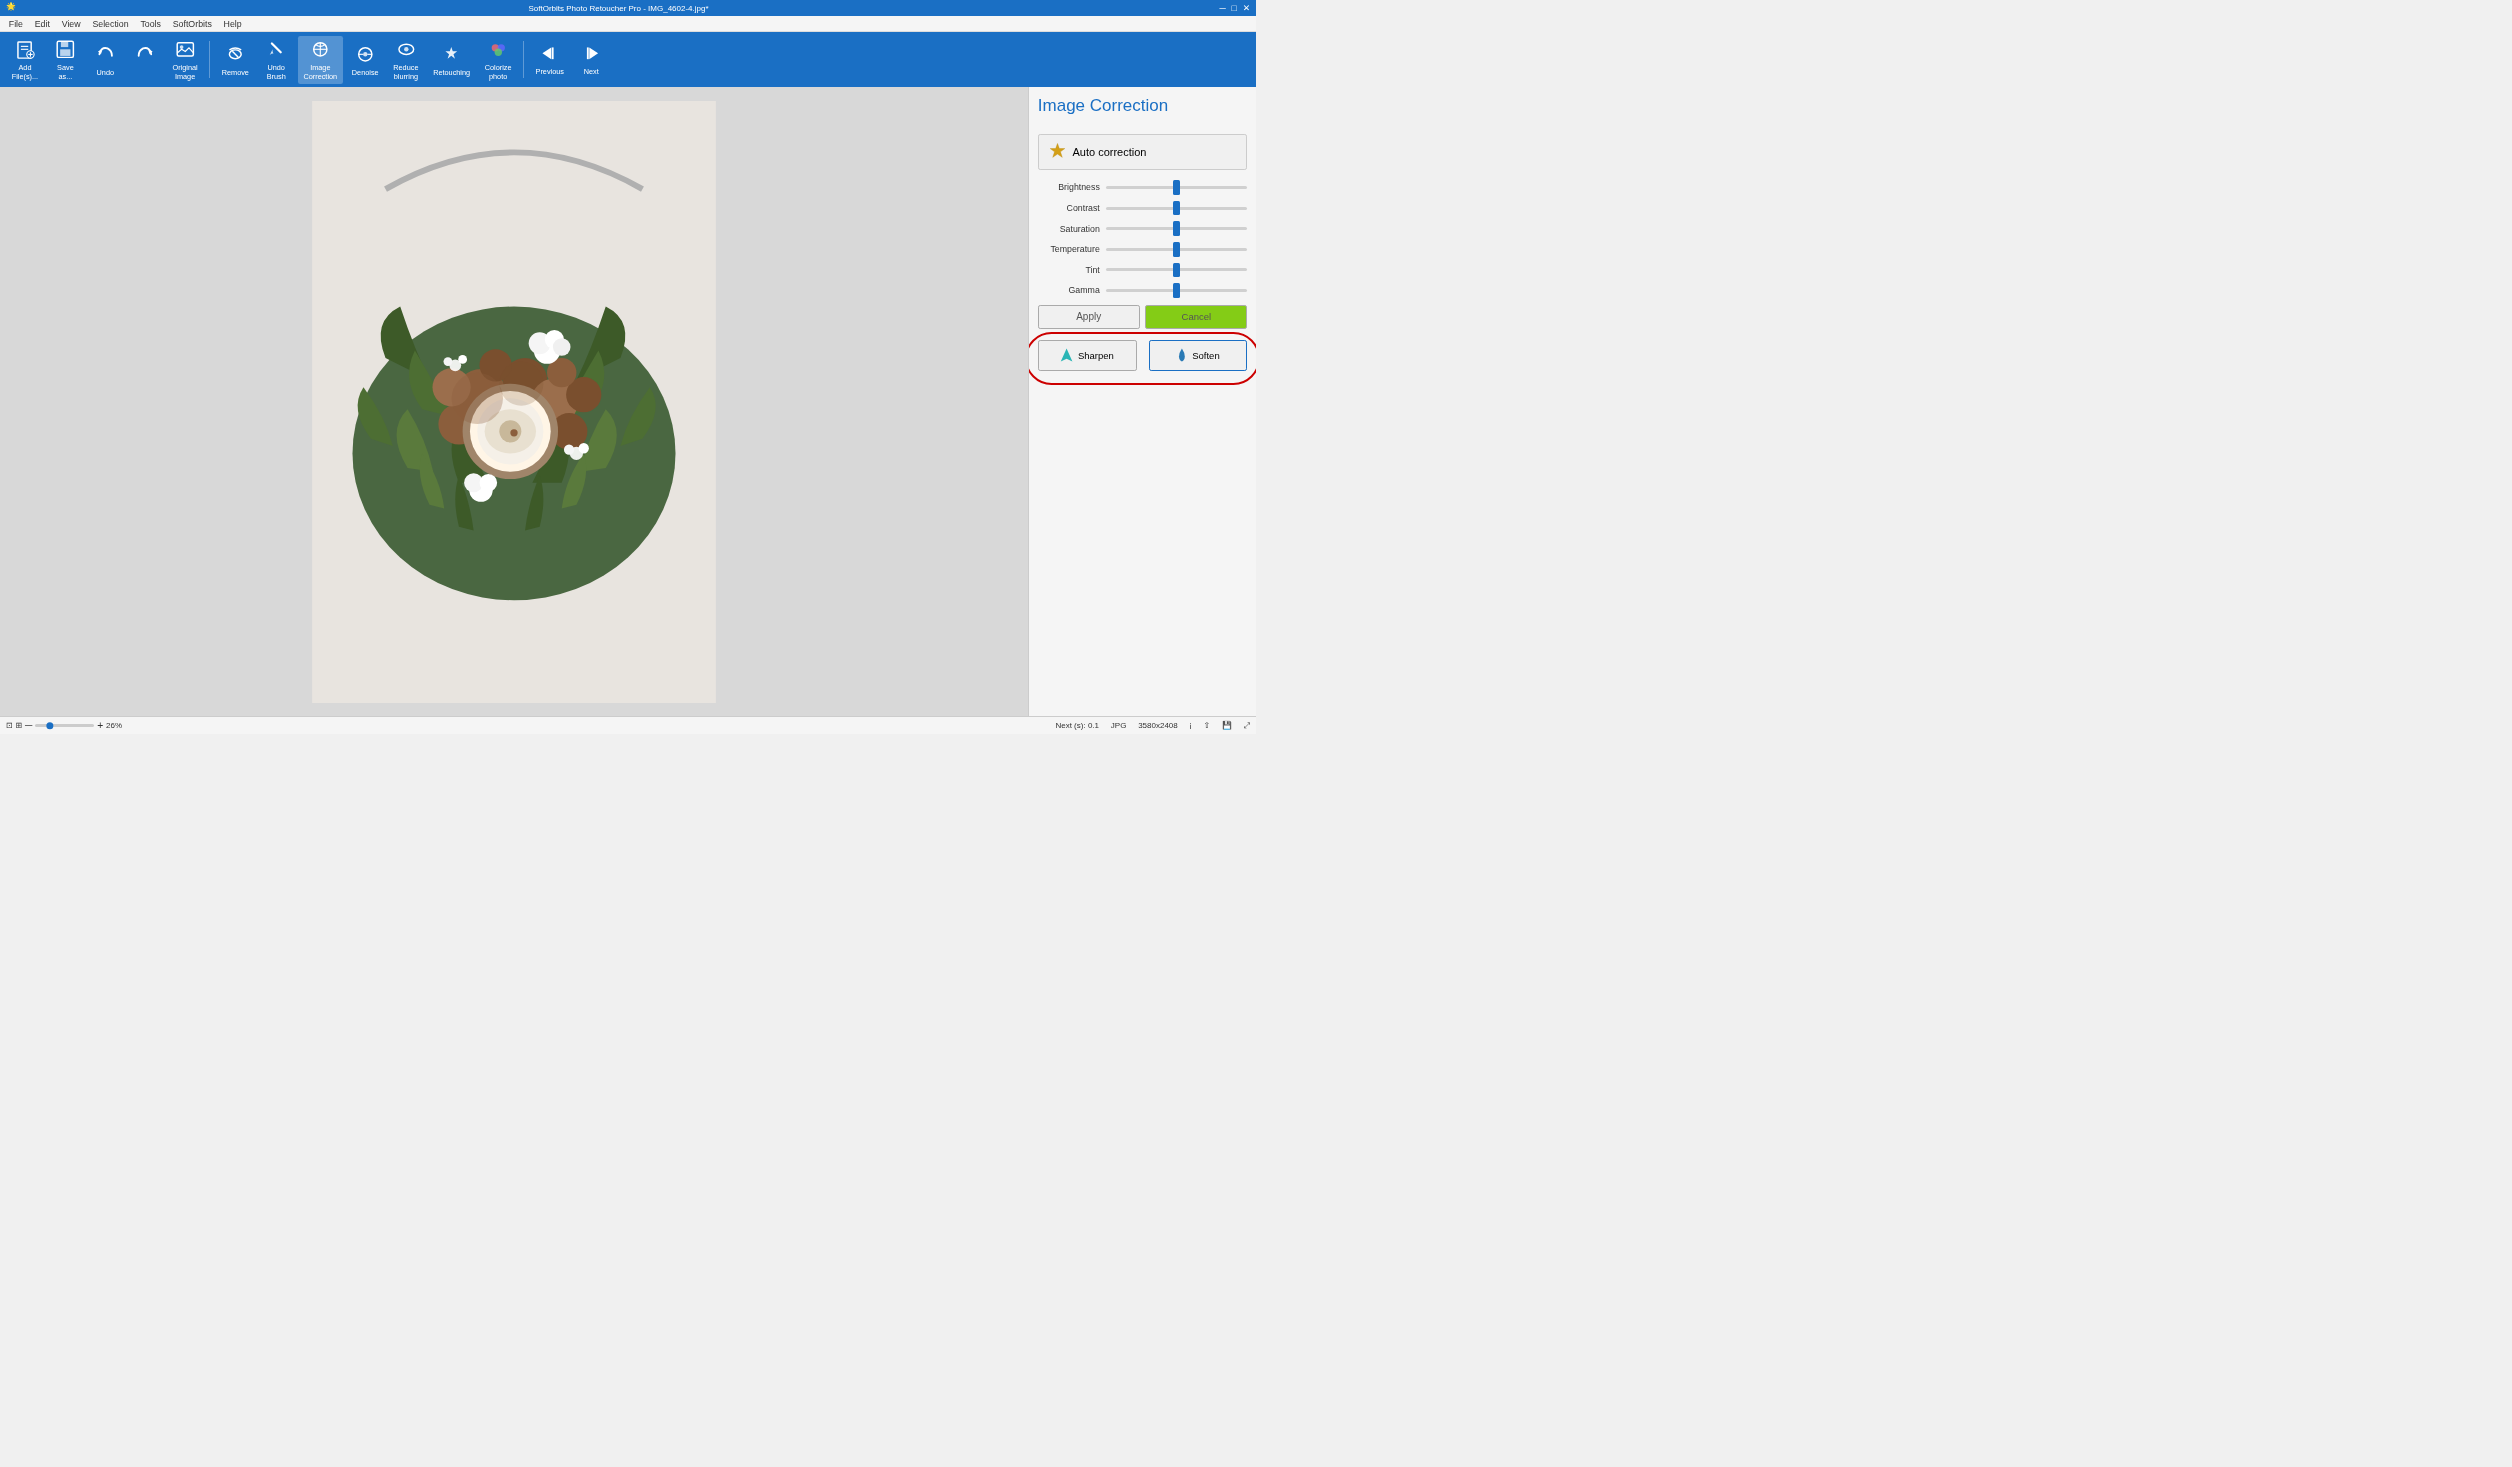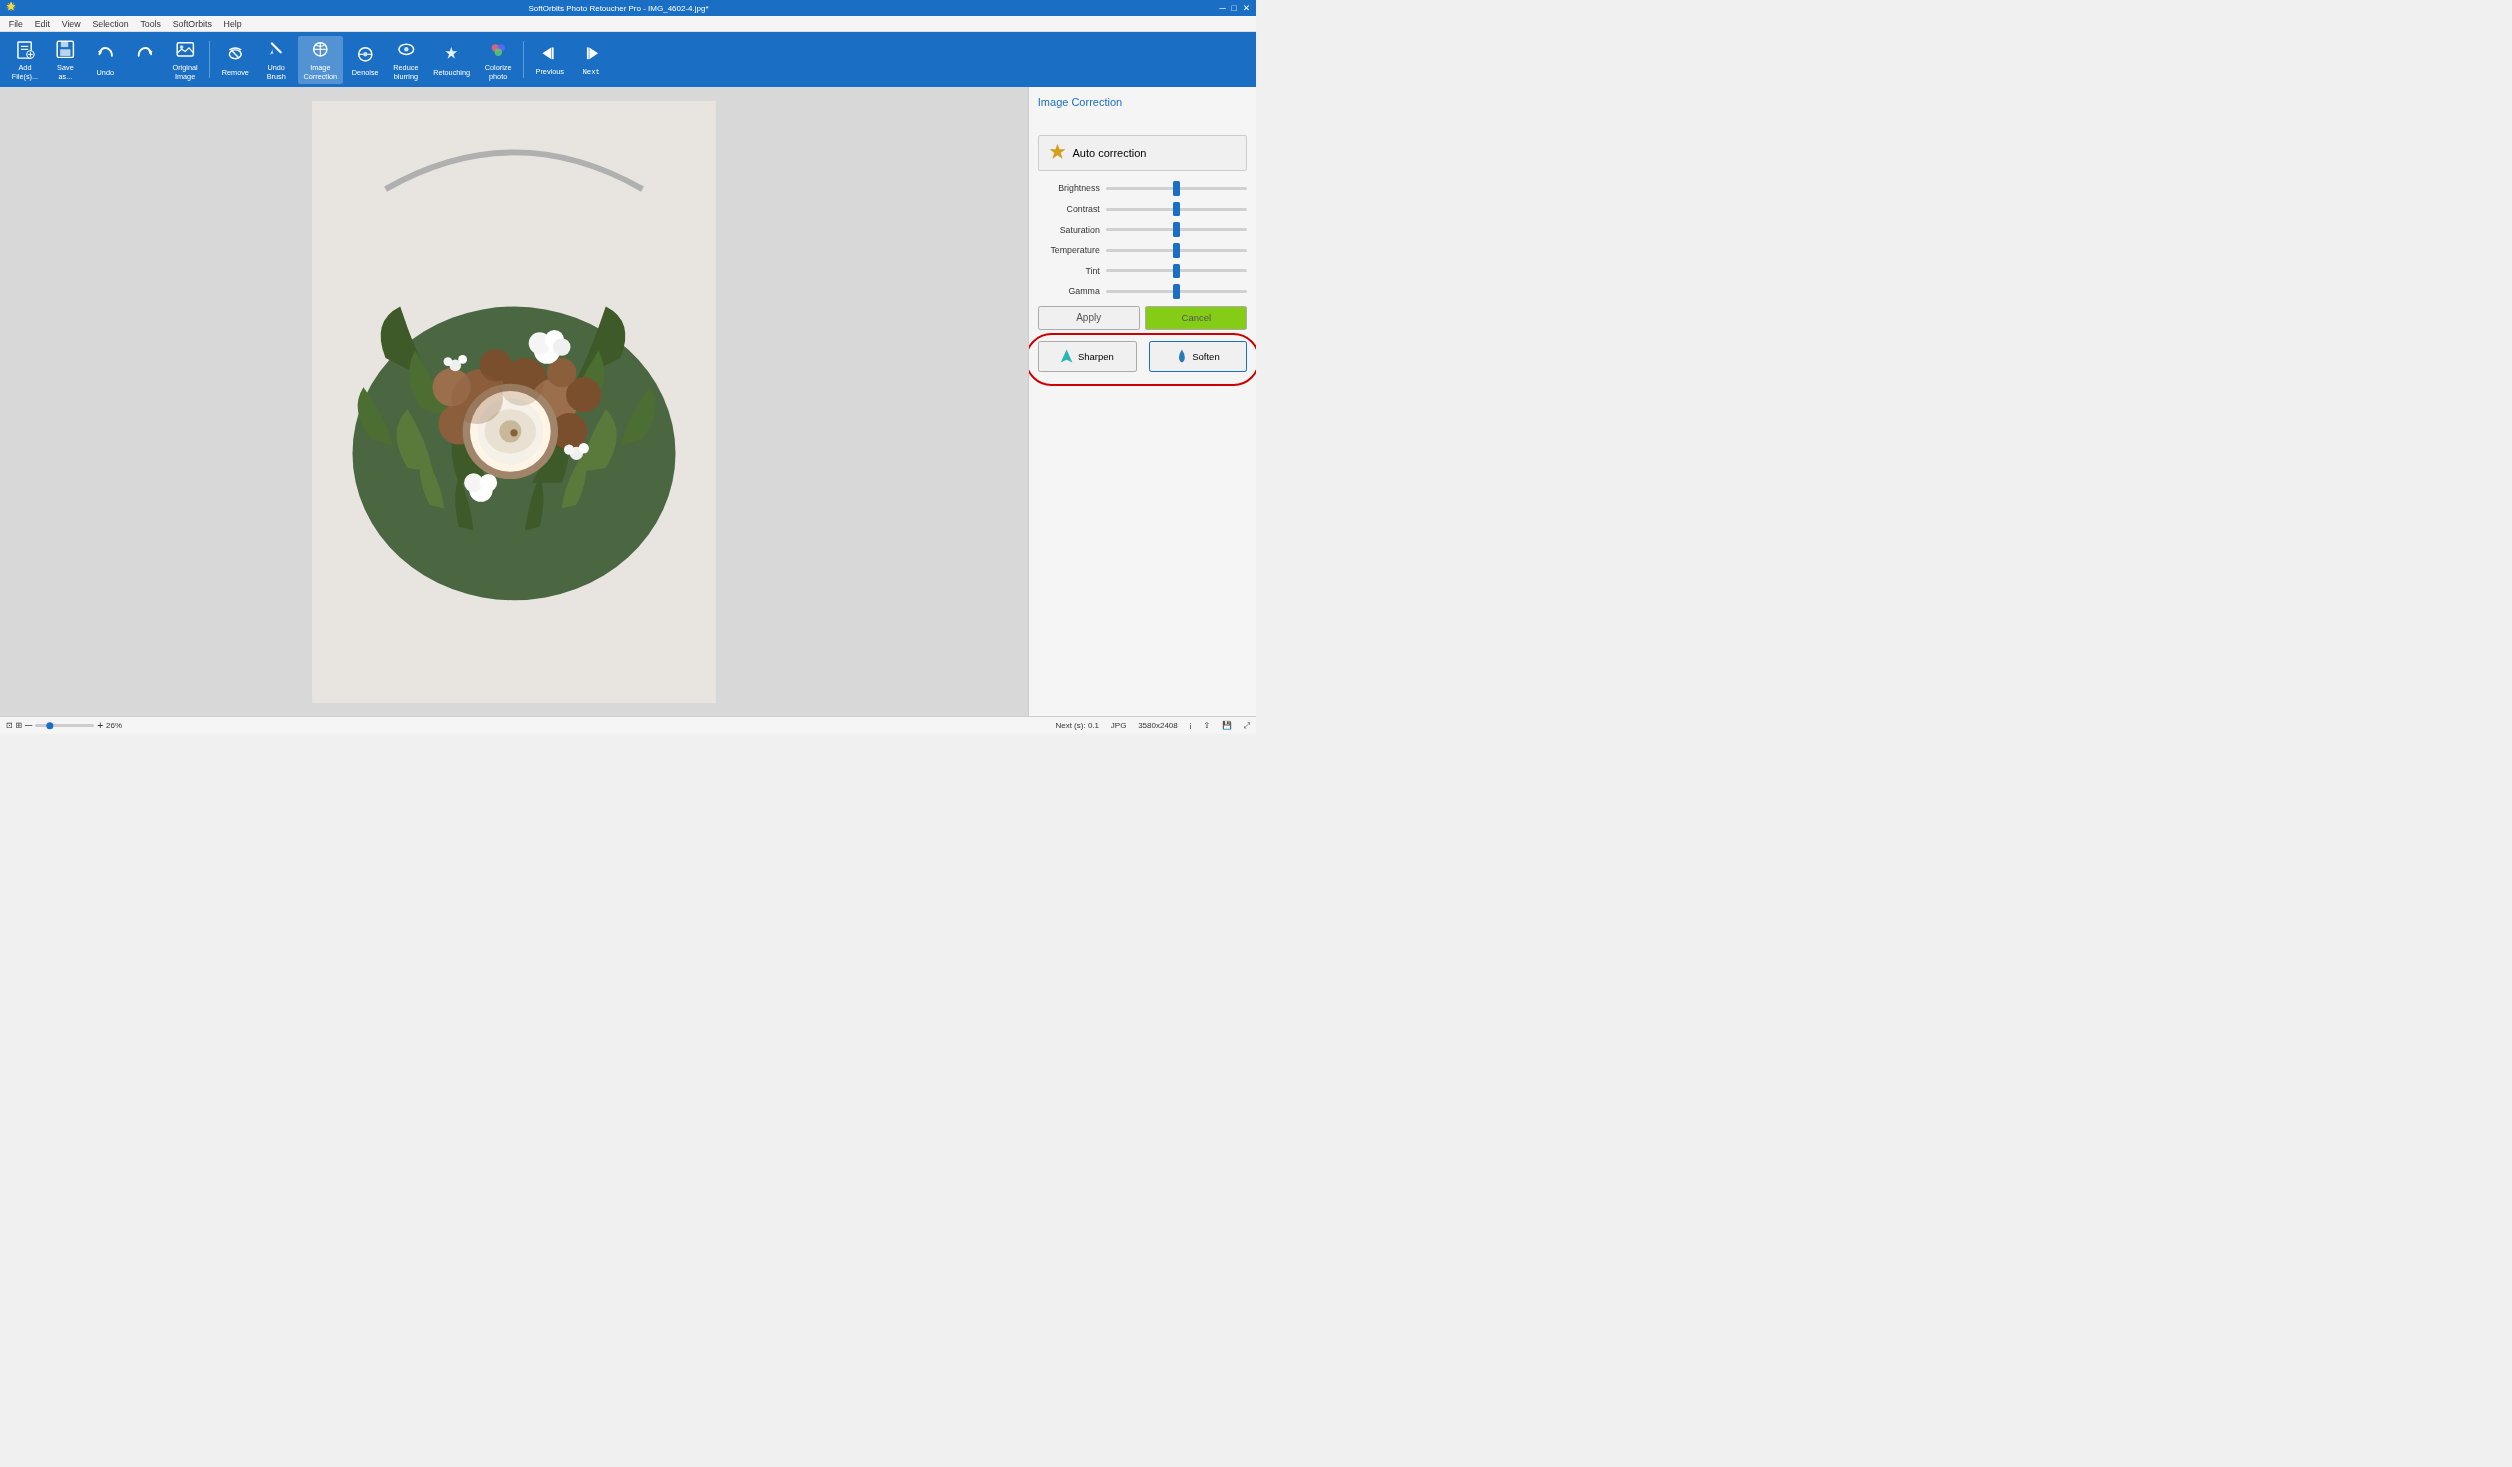--- a/index.html
+++ b/index.html
@@ -92,23 +92,23 @@
     
     #right-panel {
       width: 228px;
       background: #f5f5f5;
       border-left: 0.7px solid #ccc;
       padding: 8.8px;
       overflow-y: auto;
     }
     .panel-title {
       color: #1a6fc4;
-      font-size: 11px;
+      font-size: 17px;
       font-weight: 400;
-      margin-bottom: 27px;
+      margin-bottom: 18px;
     }
 
     
     .auto-correction-btn {
       width: 100%;
       height: 36px;
       background: #f0f0f0;
       border: 0.7px solid #ccc;
       border-radius: 2.2px;
       display: flex;
@@ -417,21 +417,21 @@
   <div class="toolbar-btn" style="flex-direction: column; align-items: center;">
     <div>
       <svg width="23.5" height="20.6" viewBox="0 0 32 28">
           <polygon points="18,6 6,14 18,22" fill="white"></polygon>
           <line x1="20" y1="6" x2="20" y2="22" stroke="white" stroke-width="2.5"></line>
         </svg>
     </div>
     <span>Previous</span>
   </div>
 
-  <div class="toolbar-btn" style="flex-direction: column;  font-family: Liberation Mono, monospace;">
+  <div class="toolbar-btn" style="flex-direction: column; ">
     <div>
       <svg width="23.5" height="20.6" viewBox="0 0 32 28">
           <polygon points="14,6 26,14 14,22" fill="white"></polygon>
           <line x1="12" y1="6" x2="12" y2="22" stroke="white" stroke-width="2.5"></line>
         </svg>
     </div>
     <span>Next</span>
   </div>
 </div>
 

